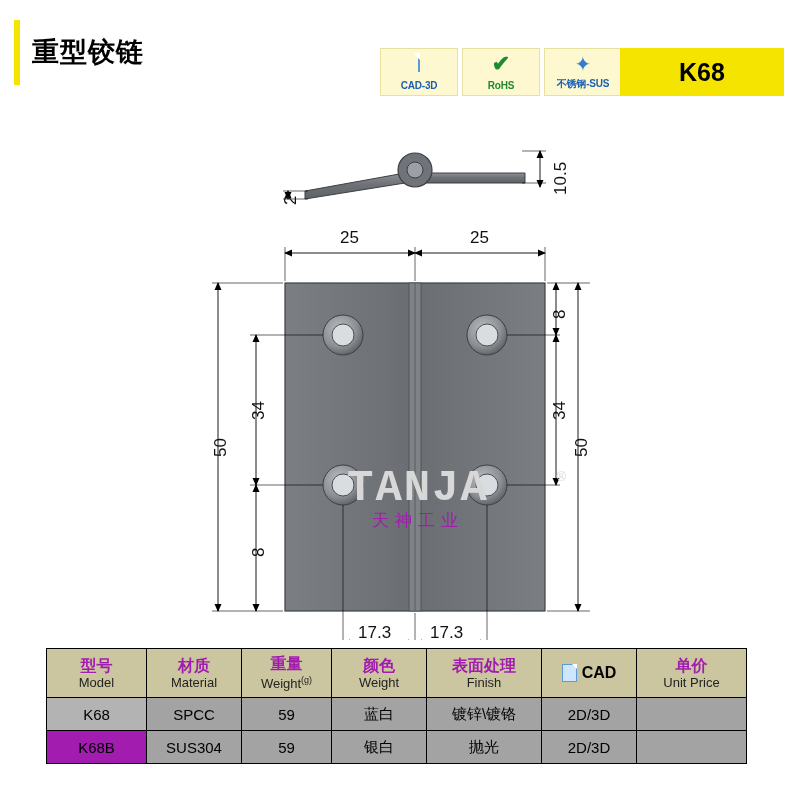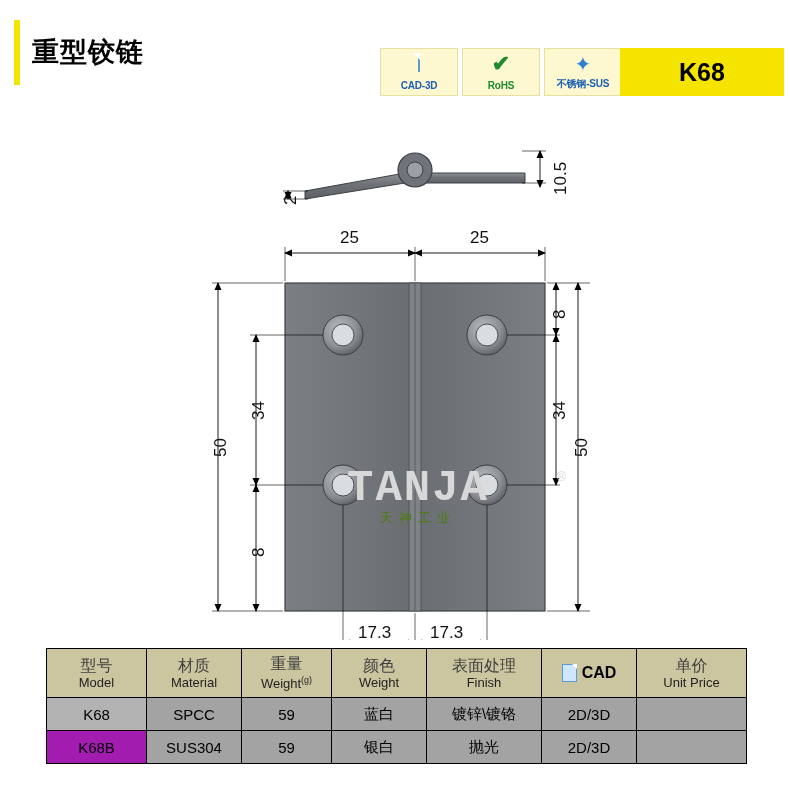--- a/index.html
+++ b/index.html
@@ -131,22 +131,22 @@
     pointer-events: none;
   }
   .wm-main {
     font-size: 44px;
     font-weight: bold;
     color: #d8d8d8;
     letter-spacing: 2px;
     font-family: Liberation Mono, monospace;
   }
   .wm-sub {
-    font-size: 13px;
-    color: #4d7c0f;
+    font-size: 17px;
+    color: #a21caf;
     letter-spacing: 6px;
     margin-top: -4px;
   }
   .wm-reg {
     position: absolute;
     right: -8px; top: 6px;
     font-size: 13px;
     color: #d8d8d8;
   }
 
@@ -167,22 +167,22 @@
     vertical-align: middle;
   }
   table.spec thead th {
     background: #ccc6a0;
     height: 44px;
     padding: 2px 0;
   }
   .th-cn {
     display: block;
     font-size: 16px;
-    font-weight: normal;
-    color: #404040;
+    font-weight: bold;
+    color: #a21caf;
     line-height: 18px;
   }
   .th-en {
     display: block;
     font-size: 13px;
     font-weight: normal;
     color: #222;
     line-height: 15px;
   }
   .th-en .sup { font-size: 9px; vertical-align: super; }

